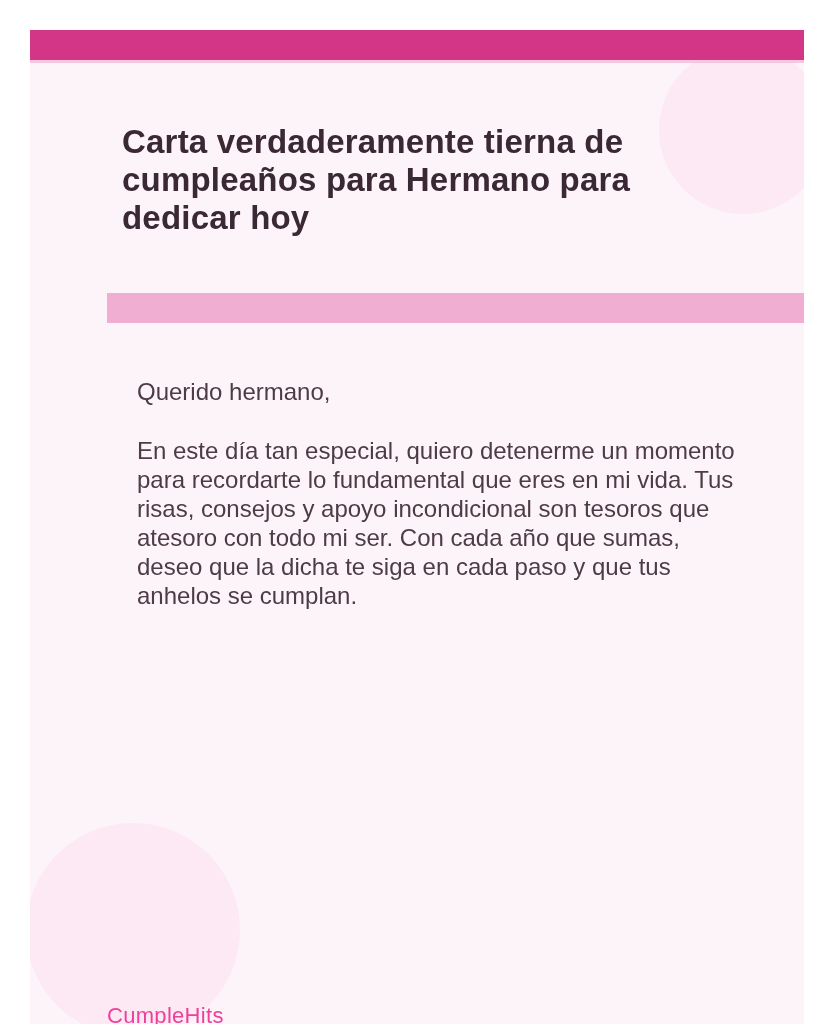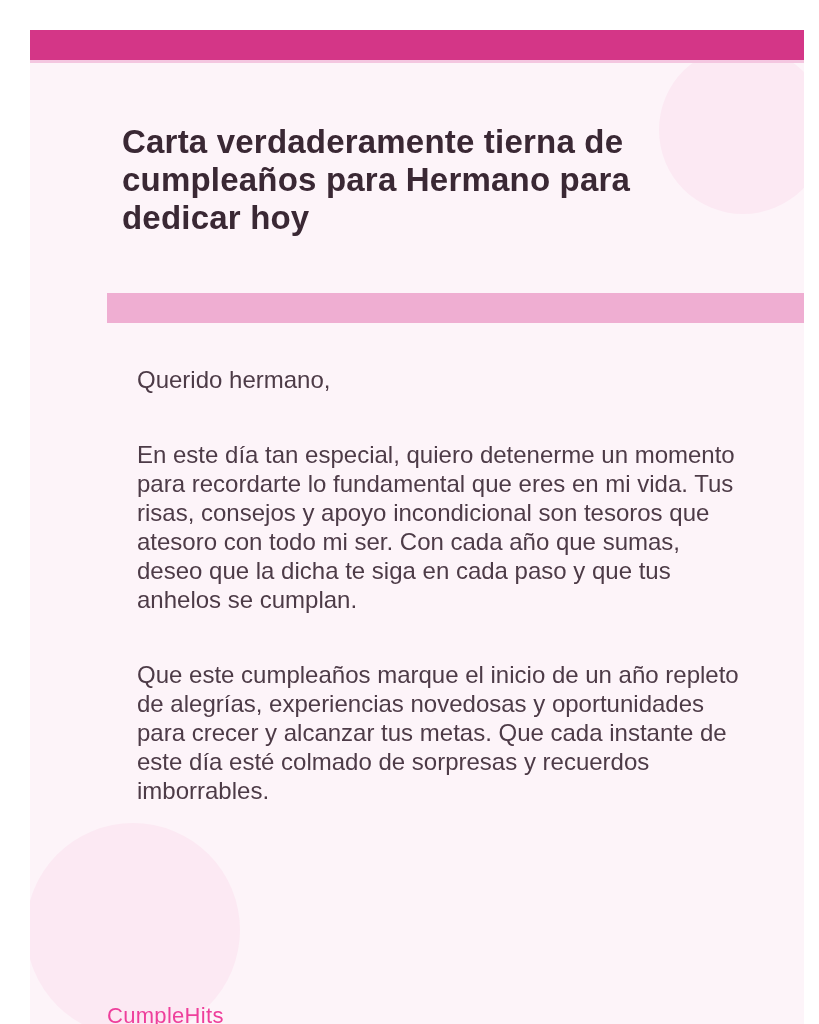--- a/index.html
+++ b/index.html
@@ -67,24 +67,23 @@
     background: var(--divider);
     margin: 41px 0 0 0;
     width: 697px;
   }
   .letter p {
     max-width: 700px;
     font-size: 24px;
     line-height: 29px;
     font-weight: 400;
     color: var(--body);
-    margin-top: 16px;
   }
   .letter p.salutation {
-    margin-top: 12px;
+    margin-top: 24px;
   }
   .brand {
     position: absolute;
     left: 62px;
     top: 958px;
     z-index: 1;
     font-size: 22px;
     font-weight: 500;
     letter-spacing: 0.3px;
     color: var(--accent);
@@ -101,19 +100,18 @@
   <div class="circle circle-bl"></div>
 
   <main class="content">
     <h1 class="title">Carta verdaderamente tierna de cumpleaños para Hermano para dedicar hoy</h1>
 
     <hr class="divider">
 
     <div class="letter">
       <p class="salutation">Querido hermano,</p>
       <p>En este día tan especial, quiero detenerme un momento para recordarte lo fundamental que eres en mi vida. Tus risas, consejos y apoyo incondicional son tesoros que atesoro con todo mi ser. Con cada año que sumas, deseo que la dicha te siga en cada paso y que tus anhelos se cumplan.</p>
-      <p>Que este cumpleaños marque el inicio de un año repleto de alegrías, experiencias novedosas y oportunidades para crecer y alcanzar tus metas. Que cada instante de este día esté colmado de sorpresas y recuerdos imborrables.</p>
     </div>
   </main>
 
   <div class="brand">CumpleHits</div>
 
 </div>
 
 </body></html>

